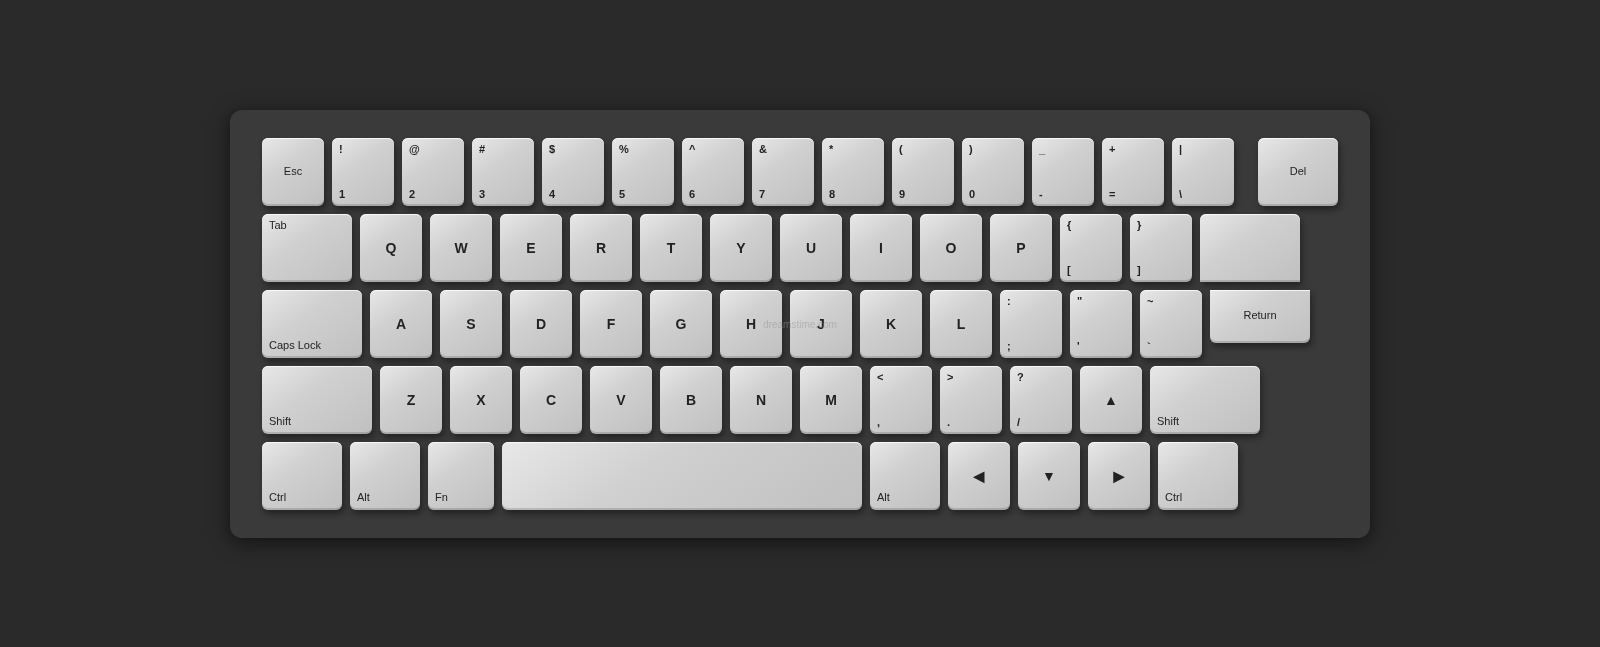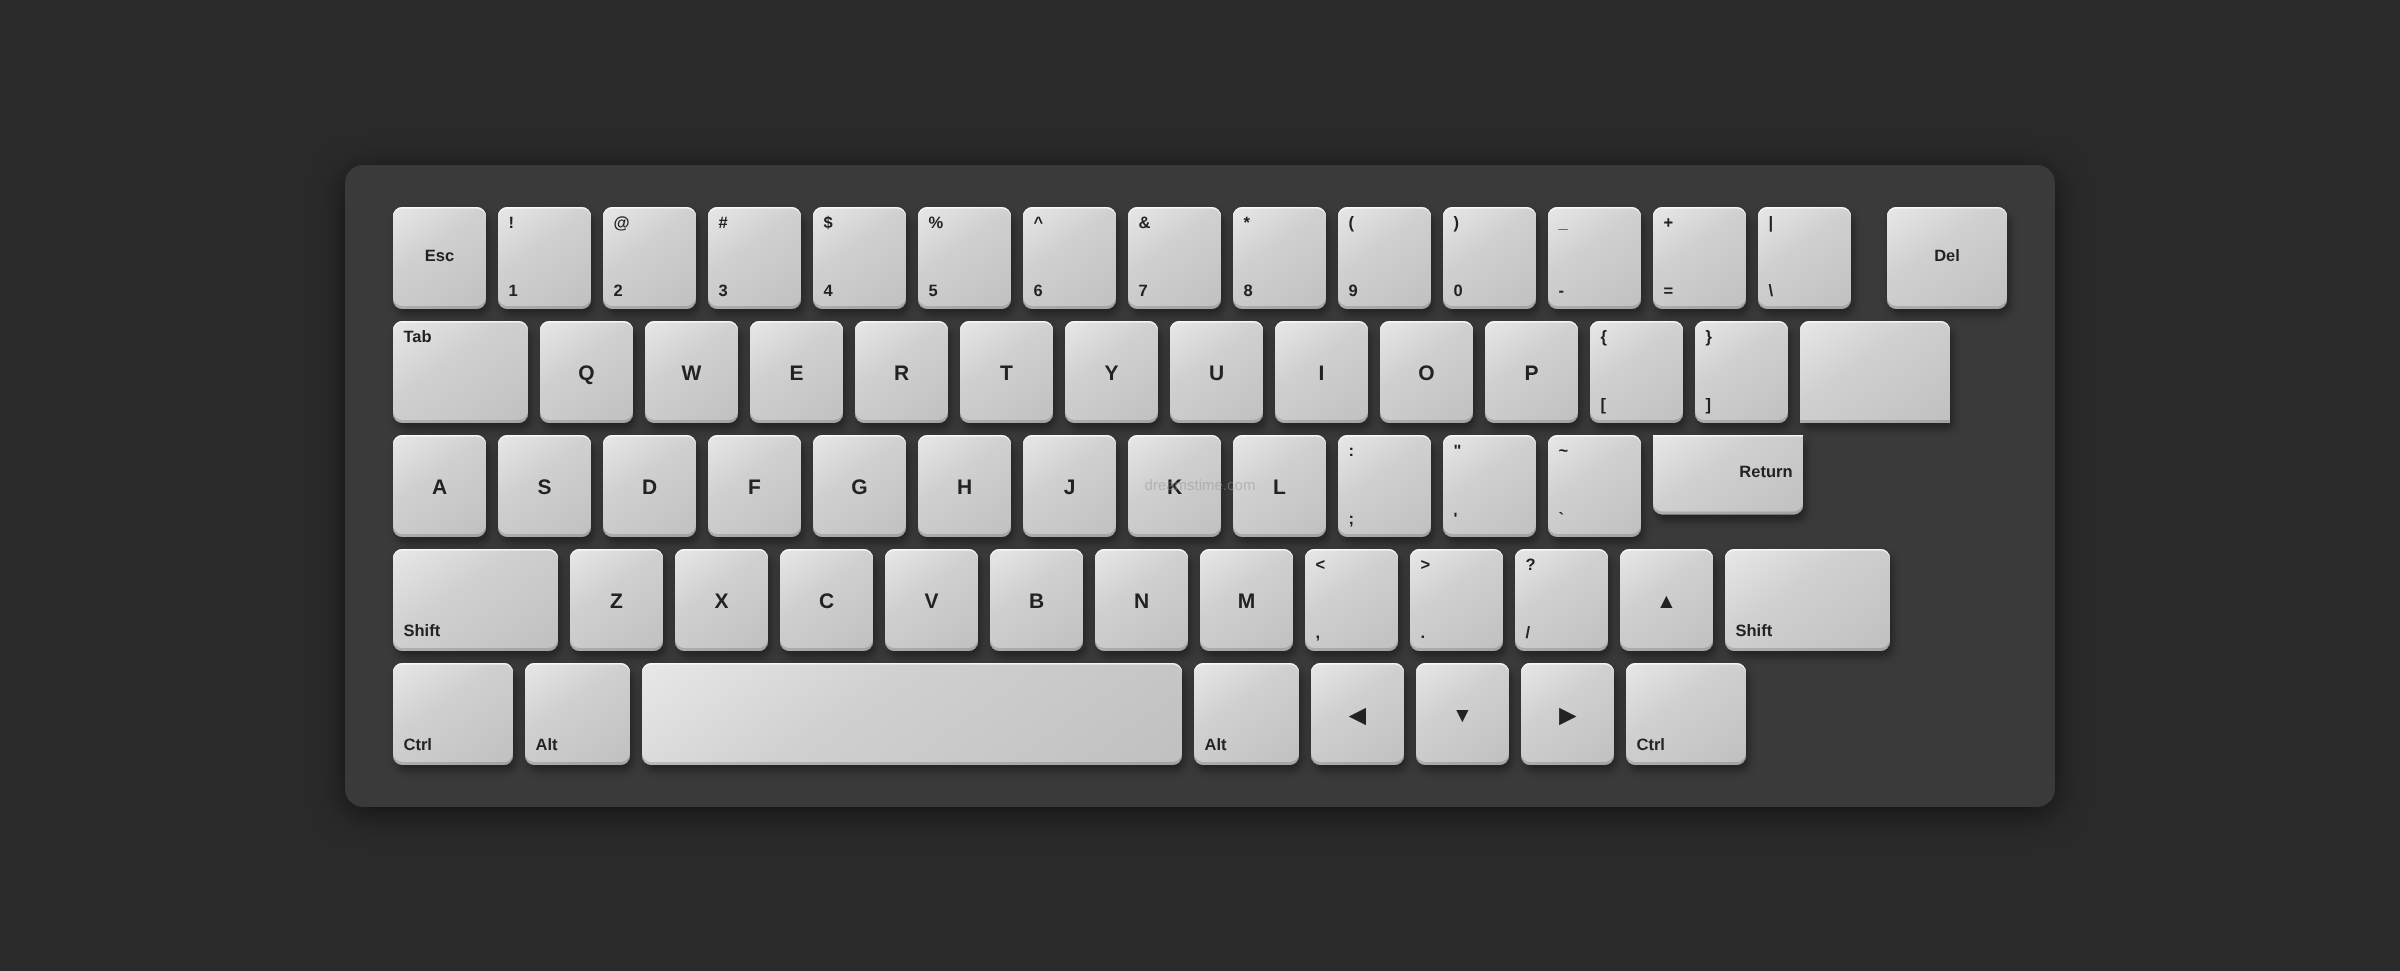--- a/index.html
+++ b/index.html
@@ -67,21 +67,21 @@
     .key-single {
       font-size: 14px;
       font-weight: 600;
       color: #222;
       line-height: 1;
       margin: auto;
     }
 
     .key-label {
       font-size: 11px;
-      font-weight: 700;
+      font-weight: 400;
       color: #222;
       line-height: 1.2;
     }
 
     
     .key-esc { min-width: 62px; }
 
     .key-centered {
       justify-content: center;
       align-items: center;
@@ -210,20 +210,23 @@
     <div class="key key-dual">
       <span class="key-top">}</span>
       <span class="key-bottom">]</span>
     </div>
 
     <div class="key" style="min-width:100px; border-bottom-left-radius:0; border-bottom-right-radius:0; height:68px; justify-content:flex-start; align-items:flex-end;">
     </div>
   </div>
 
   <div class="row">
+    <div class="key" style="min-width:100px; justify-content:flex-end; align-items:flex-start;">
+      <span class="key-label">Caps Lock</span>
+    </div>
     <div class="key key-centered">
         <span class="key-single">A</span>
       </div>
     <div class="key key-centered">
         <span class="key-single">S</span>
       </div>
     <div class="key key-centered">
         <span class="key-single">D</span>
       </div>
     <div class="key key-centered">
@@ -250,21 +253,21 @@
     </div>
     <div class="key key-dual">
       <span class="key-top">"</span>
       <span class="key-bottom">'</span>
     </div>
     <div class="key key-dual">
       <span class="key-top">~</span>
       <span class="key-bottom">`</span>
     </div>
 
-    <div class="key" style="min-width:100px; border-top-left-radius:0; border-top-right-radius:0; height:53px; justify-content:center; align-items:flex-end;">
+    <div class="key" style="min-width:100px; border-top-left-radius:0; border-top-right-radius:0; height:53px; justify-content:center; align-items:center;">
       <span class="key-label">Return</span>
     </div>
   </div>
 
   <div class="row">
     <div class="key" style="min-width:110px; justify-content:flex-end; align-items:flex-start;">
       <span class="key-label">Shift</span>
     </div>
     <div class="key key-centered">
         <span class="key-single">Z</span>
@@ -307,20 +310,23 @@
     </div>
   </div>
 
   <div class="row">
     <div class="key" style="min-width:80px; justify-content:flex-end; align-items:flex-start;">
       <span class="key-label">Ctrl</span>
     </div>
     <div class="key" style="min-width:70px; justify-content:flex-end; align-items:flex-start;">
       <span class="key-label">Alt</span>
     </div>
+    <div class="key" style="min-width:66px; justify-content:flex-end; align-items:flex-start;">
+      <span class="key-label">Fn</span>
+    </div>
     <div class="key" style="min-width:360px;">
     </div>
     <div class="key" style="min-width:70px; justify-content:flex-end; align-items:flex-start;">
       <span class="key-label">Alt</span>
     </div>
     <div class="key key-centered">
       <span class="key-single">◀</span>
     </div>
     <div class="key key-centered">
       <span class="key-single">▼</span>

